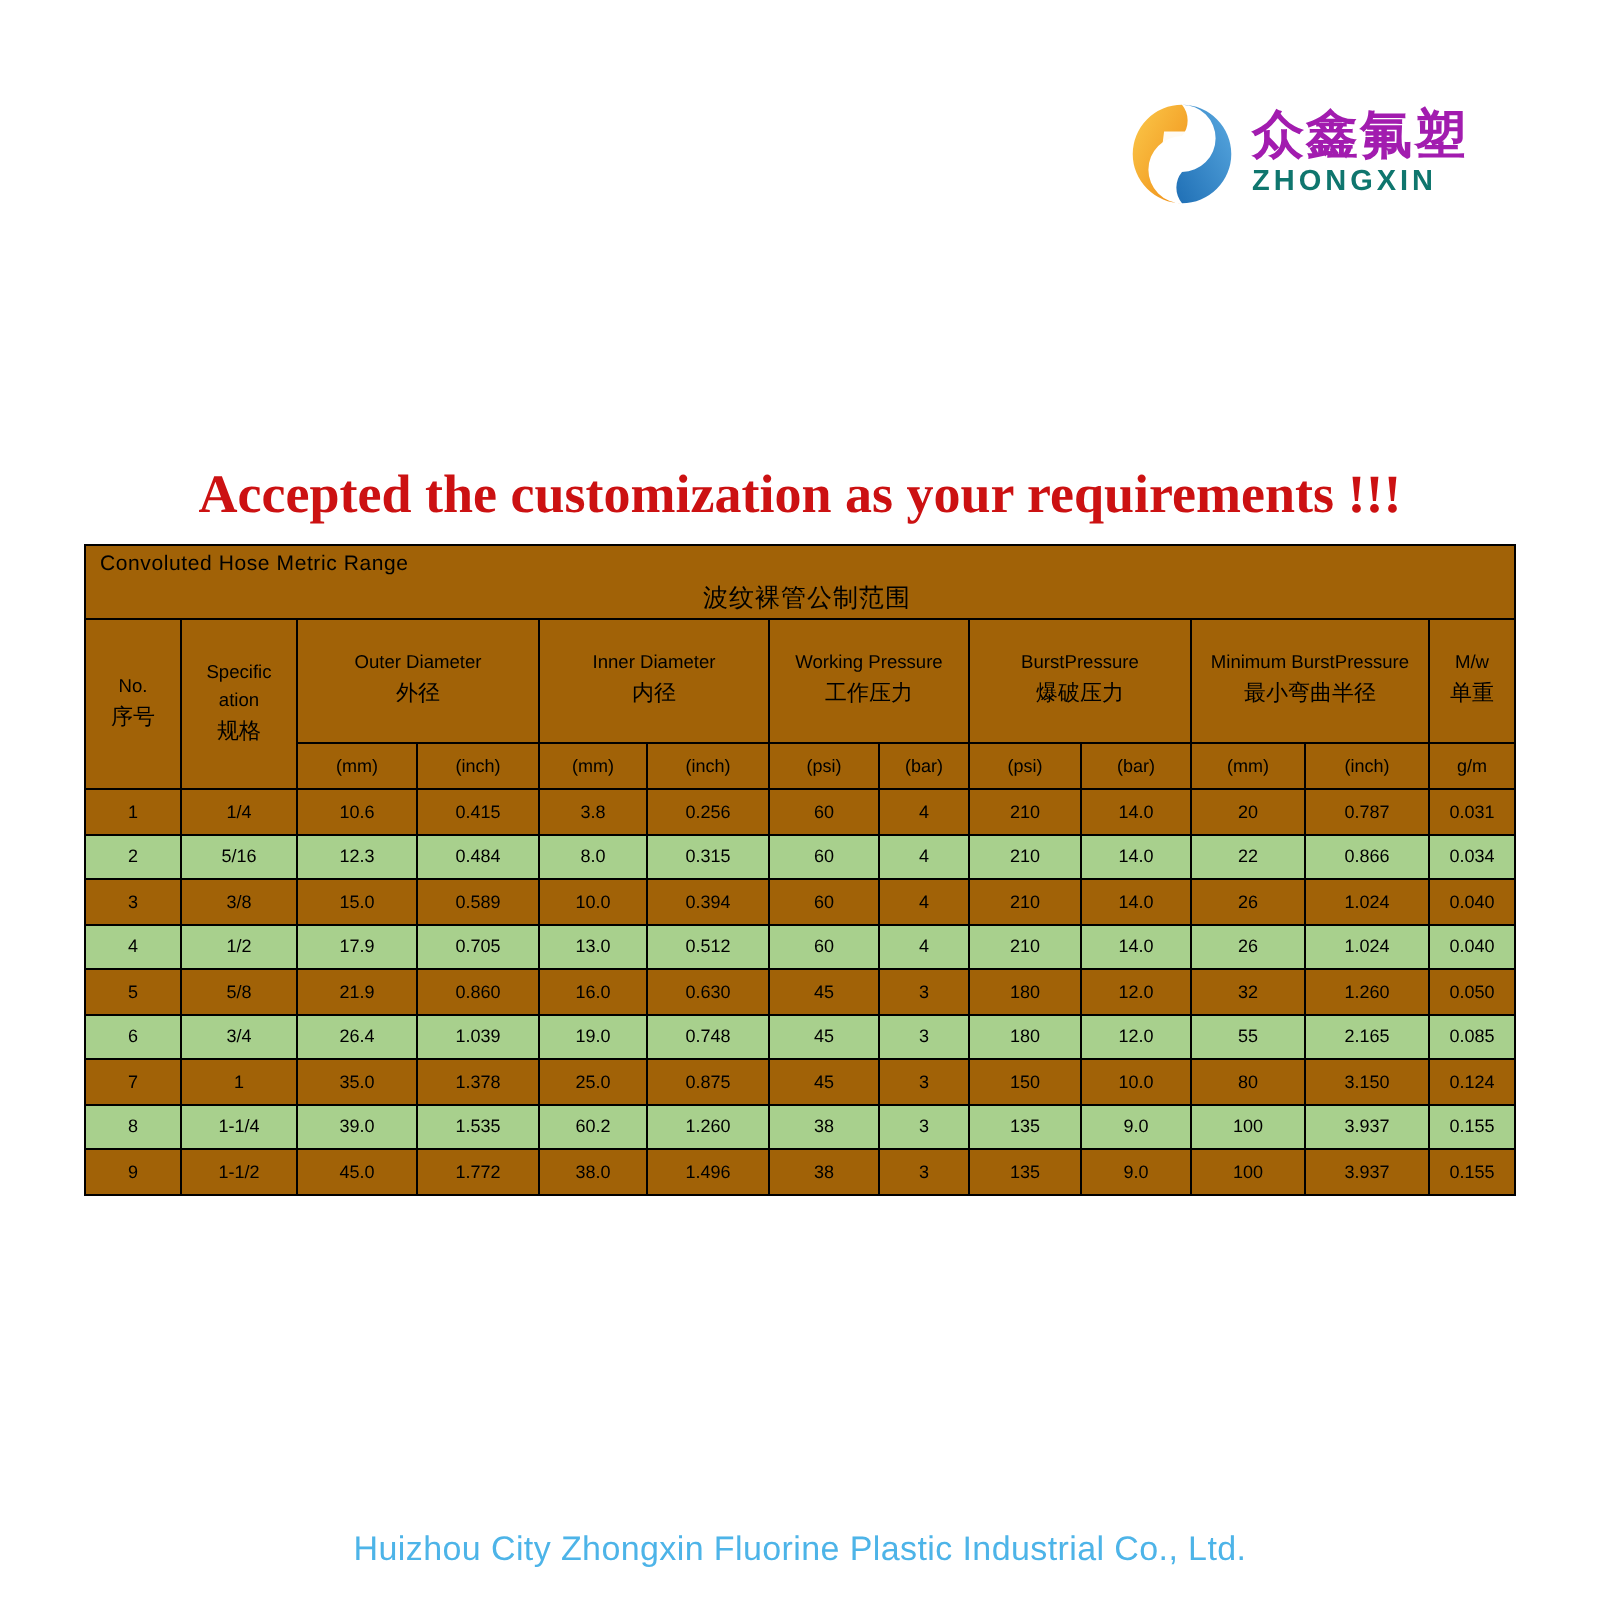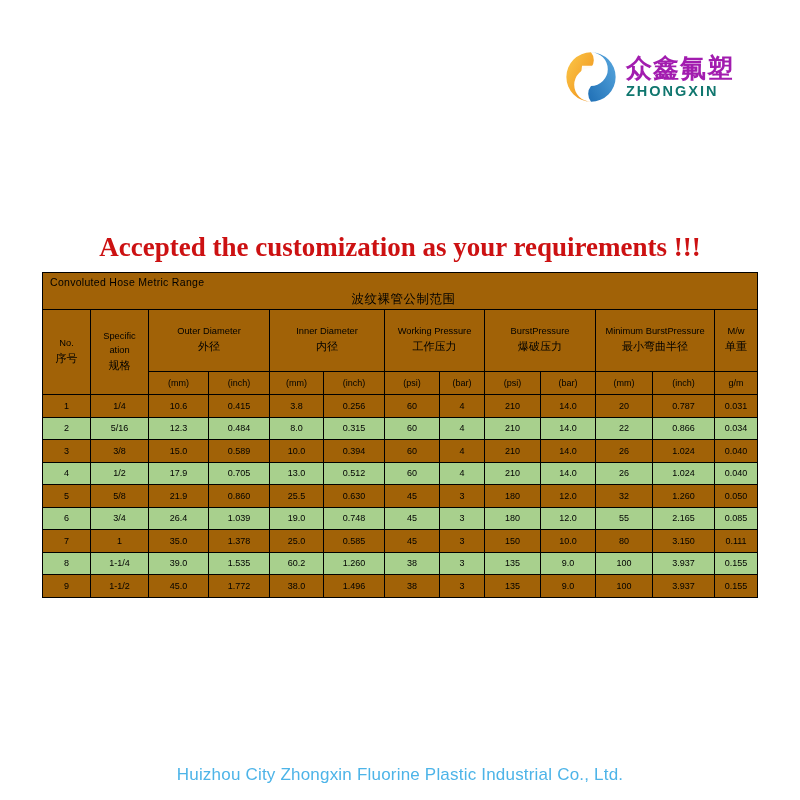--- a/index.html
+++ b/index.html
@@ -332,21 +332,21 @@
           <td>14.0</td>
           <td>26</td>
           <td>1.024</td>
           <td>0.040</td>
         </tr>
         <tr class="data-row">
           <td>5</td>
           <td>5/8</td>
           <td>21.9</td>
           <td>0.860</td>
-          <td>25.5</td>
+          <td>16.0</td>
           <td>0.630</td>
           <td>45</td>
           <td>3</td>
           <td>180</td>
           <td>12.0</td>
           <td>32</td>
           <td>1.260</td>
           <td>0.050</td>
         </tr>
         <tr class="data-row green">
@@ -363,28 +363,28 @@
           <td>55</td>
           <td>2.165</td>
           <td>0.085</td>
         </tr>
         <tr class="data-row">
           <td>7</td>
           <td>1</td>
           <td>35.0</td>
           <td>1.378</td>
           <td>25.0</td>
-          <td>0.585</td>
+          <td>0.875</td>
           <td>45</td>
           <td>3</td>
           <td>150</td>
           <td>10.0</td>
           <td>80</td>
           <td>3.150</td>
-          <td>0.111</td>
+          <td>0.124</td>
         </tr>
         <tr class="data-row green">
           <td>8</td>
           <td>1-1/4</td>
           <td>39.0</td>
           <td>1.535</td>
           <td>60.2</td>
           <td>1.260</td>
           <td>38</td>
           <td>3</td>

